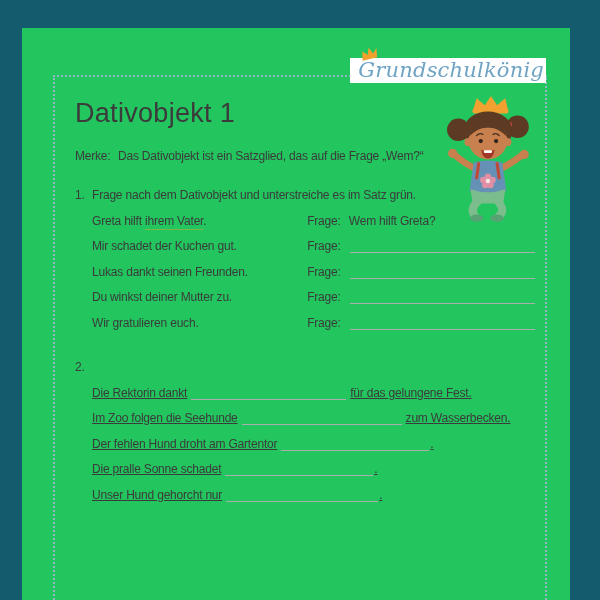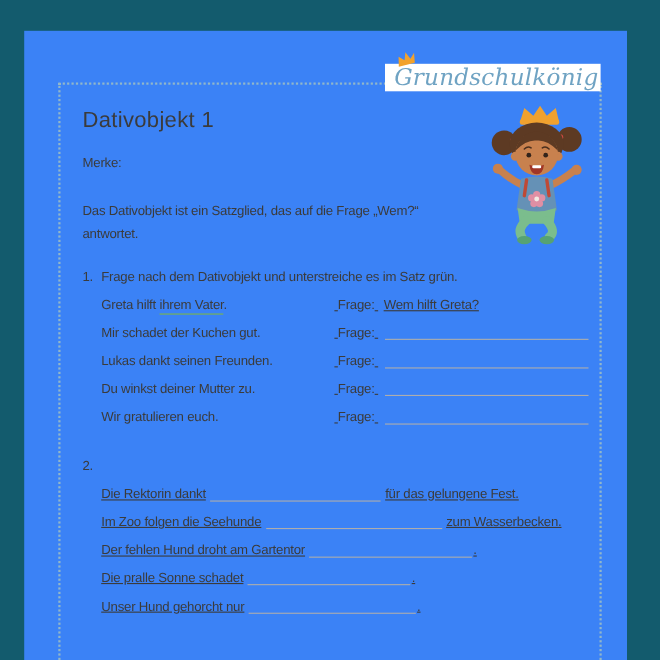--- a/index.html
+++ b/index.html
@@ -6,21 +6,21 @@
   html, body { width: 600px; height: 600px; overflow: hidden; }
   body {
     background: #135b6d;
     font-family: "Liberation Sans", "DejaVu Sans", sans-serif;
     color: #3b3b3b;
   }
   .paper {
     position: absolute;
     left: 22px; top: 28px;
     width: 548px; height: 572px;
-    background: #3b82f6;
+    background: #22c55e;
   }
   .dotted-frame {
     position: absolute;
     left: 31px; top: 47px; right: 23px; bottom: 0;
     border: 2px dotted #92b7c9;
     border-bottom: none;
   }
   .content {
     position: absolute;
     left: 31px; top: 47px; right: 23px; bottom: 0;
@@ -41,31 +41,30 @@
     font-style: italic;
     font-size: 21px;
     color: #6fa3c3;
     letter-spacing: 0.2px;
   }
   .logo-crown {
     position: absolute;
     top: -12px; left: 8px;
   }
   .page-title {
-    font-size: 20px;
+    font-size: 27px;
     letter-spacing: 0.3px;
     color: #3b3b3b;
     font-weight: 400;
   }
   .merke {
     display: flex;
     margin-top: 17px;
     line-height: 21px;
     max-width: 375px;
-    flex-direction: column;
   }
   .merke-label { flex: 0 0 43px; }
   .section-head {
     display: flex;
     margin-top: 21px;
   }
   .section-head .num { flex: 0 0 17px; }
   .rows { margin-top: 7px; }
   .row {
     height: 25.4px;
@@ -85,21 +84,21 @@
     position: relative;
     top: 3px;
     margin: 0 4px;
   }
   .ex1-blank { width: 185px; margin-left: 6px; }
   .green-underline {
     border-bottom: 1.5px solid #7cb549;
     padding-bottom: 1px;
   }
   .ex2 .row { padding-left: 17px; text-decoration: underline; }
-  .ex1 .row { padding-left: 17px; text-decoration: underline; }
+  .ex1 .row { padding-left: 17px; }
   .girl {
     position: absolute;
     left: 424px; top: 68px;
     width: 92px; height: 128px;
     z-index: 4;
   }
 </style>
 </head>
 <body>
 
@@ -166,21 +165,20 @@
   </div>
 
   <div class="content">
 
     <div class="page-title">Dativobjekt 1</div>
 
     <div class="merke">
       <div class="merke-label">Merke:</div>
       <div>
         <div>Das Dativobjekt ist ein Satzglied, das auf die Frage „Wem?“</div>
-        <div>antwortet.</div>
       </div>
     </div>
 
     <div class="section-head">
       <span class="num">1.</span>
       <span>Frage nach dem Dativobjekt und unterstreiche es im Satz grün.</span>
     </div>
 
     <div class="rows ex1">
       <div class="row">

